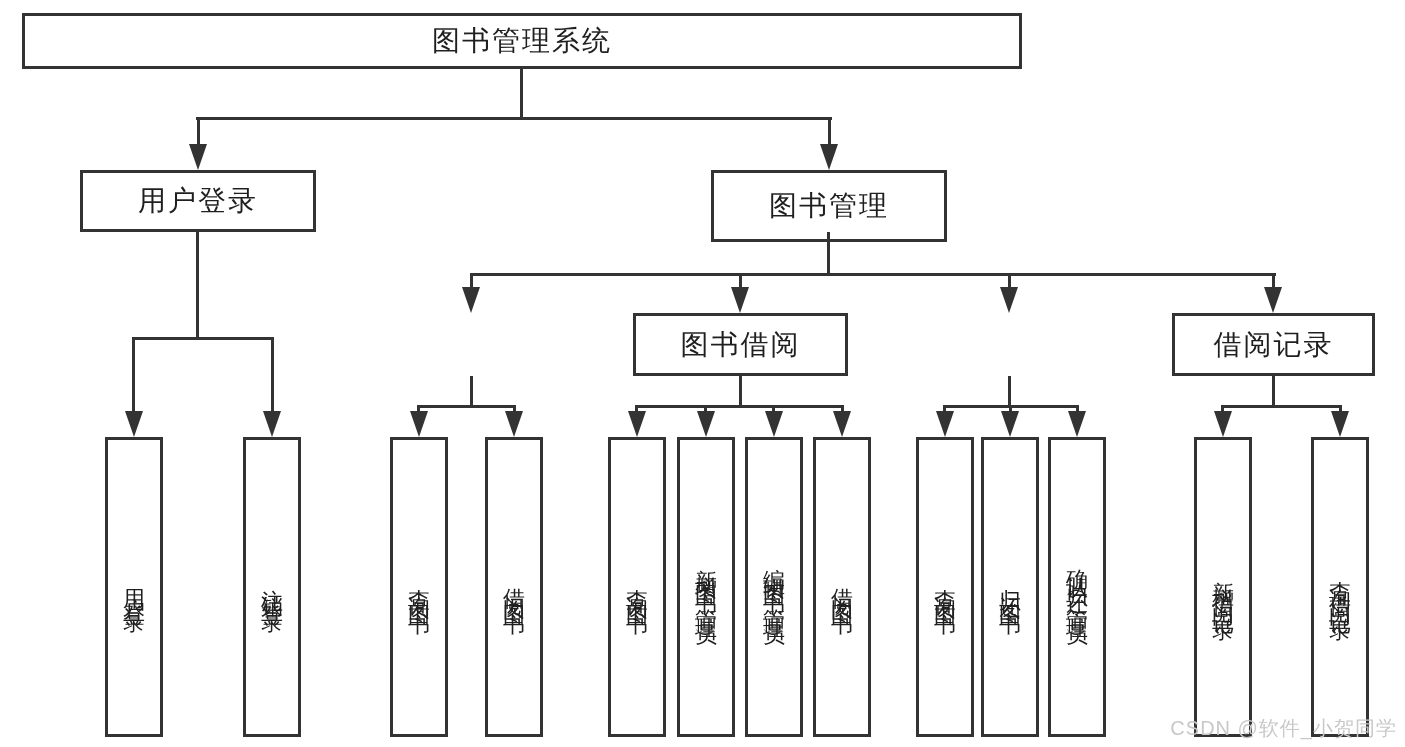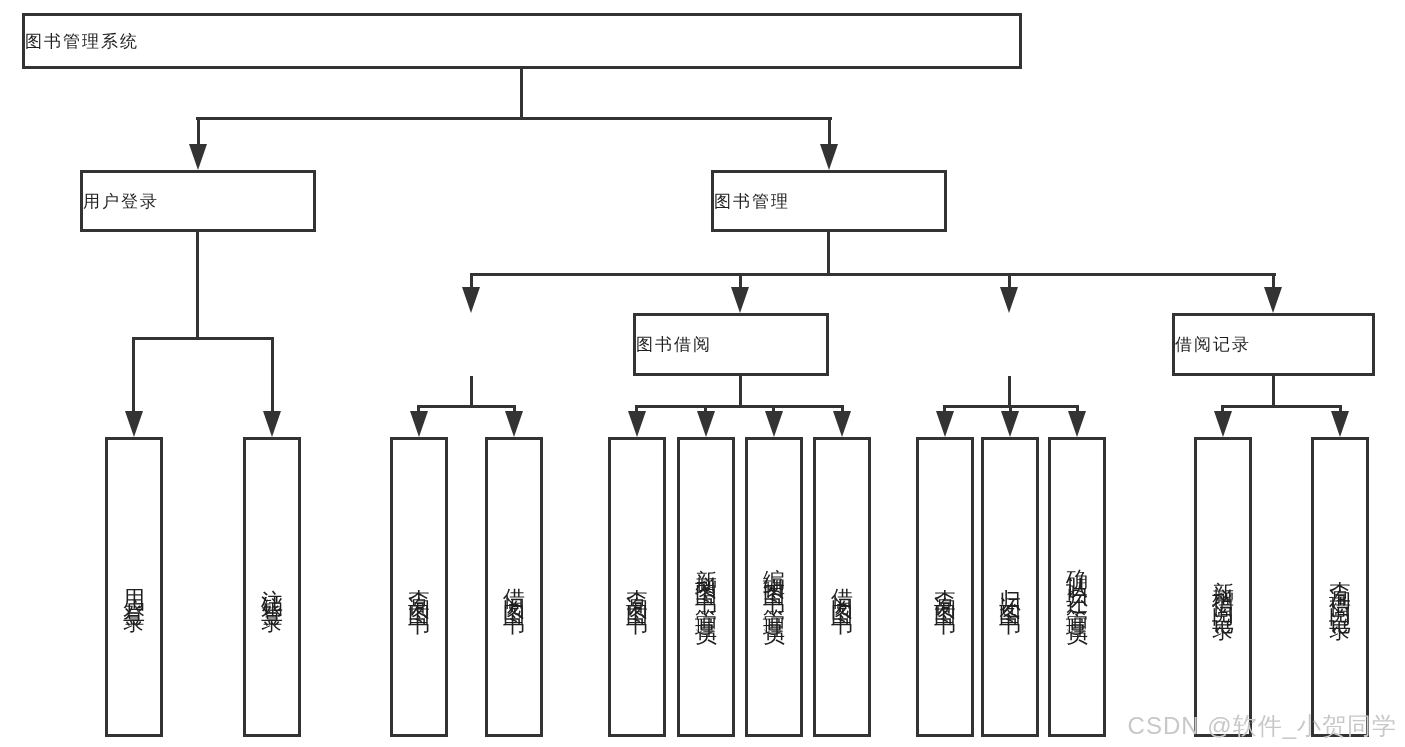--- a/index.html
+++ b/index.html
@@ -18,22 +18,22 @@
     font-family: "Liberation Sans", sans-serif;
     color: var(--text);
     overflow: hidden;
   }
   .hbox {
     position: absolute;
     border: 3px solid var(--line);
     background: var(--background);
     display: flex;
     align-items: center;
-    justify-content: flex-start;
-    font-size: 17px;
+    justify-content: center;
+    font-size: 28px;
     letter-spacing: 2px;
     color: var(--text);
     white-space: nowrap;
   }
   .vbox {
     position: absolute;
     border: 3px solid var(--line);
     background: var(--background);
     display: flex;
     align-items: center;
@@ -57,21 +57,21 @@
     position: absolute;
     width: 0; height: 0;
     border-left: 9px solid transparent;
     border-right: 9px solid transparent;
     border-top: 26px solid var(--line);
   }
   .watermark {
     position: absolute;
     right: 8px;
     bottom: 5px;
-    font-size: 24px;
+    font-size: 20px;
     color: var(--watermark);
     letter-spacing: 1px;
     white-space: nowrap;
   }
 </style>
 </head>
 <body>
 
 <div class="canvas">
 
@@ -84,21 +84,21 @@
   <div class="hline" style="left:196px; top:117px; width:636px;"></div>
 
   <div class="vline" style="left:197px; top:117px; height:30px;"></div>
   <div class="ahead" style="left:189px; top:144px;"></div>
   <div class="vline" style="left:828px; top:117px; height:30px;"></div>
   <div class="ahead" style="left:820px; top:144px;"></div>
 
   <div class="hbox" style="left:80px; top:170px; width:236px; height:62px;">
     <span>用户登录</span>
   </div>
-  <div class="hbox" style="left:711px; top:170px; width:236px; height:62px;">
+  <div class="hbox" style="left:711px; top:170px; width:236px; height:72px;">
     <span>图书管理</span>
   </div>
 
   <div class="vline" style="left:196px; top:232px; height:107px;"></div>
   <div class="hline" style="left:132px; top:337px; width:142px;"></div>
   <div class="vline" style="left:132px; top:337px; height:77px;"></div>
   <div class="ahead" style="left:125px; top:411px;"></div>
   <div class="vline" style="left:271px; top:337px; height:77px;"></div>
   <div class="ahead" style="left:263px; top:411px;"></div>
 
@@ -107,21 +107,21 @@
 
   <div class="vline" style="left:470px; top:273px; height:17px;"></div>
   <div class="ahead" style="left:462px; top:287px;"></div>
   <div class="vline" style="left:739px; top:273px; height:17px;"></div>
   <div class="ahead" style="left:731px; top:287px;"></div>
   <div class="vline" style="left:1008px; top:273px; height:17px;"></div>
   <div class="ahead" style="left:1000px; top:287px;"></div>
   <div class="vline" style="left:1272px; top:273px; height:17px;"></div>
   <div class="ahead" style="left:1264px; top:287px;"></div>
 
-  <div class="hbox" style="left:633px; top:313px; width:196px; height:63px;">
+  <div class="hbox" style="left:633px; top:313px; width:215px; height:63px;">
     <span>图书借阅</span>
   </div>
   <div class="hbox" style="left:1172px; top:313px; width:203px; height:63px;">
     <span>借阅记录</span>
   </div>
 
   <div class="vline" style="left:470px; top:376px; height:31px;"></div>
   <div class="hline" style="left:417px; top:405px; width:99px;"></div>
   <div class="vline" style="left:417px; top:405px; height:9px;"></div>
   <div class="ahead" style="left:410px; top:411px;"></div>

